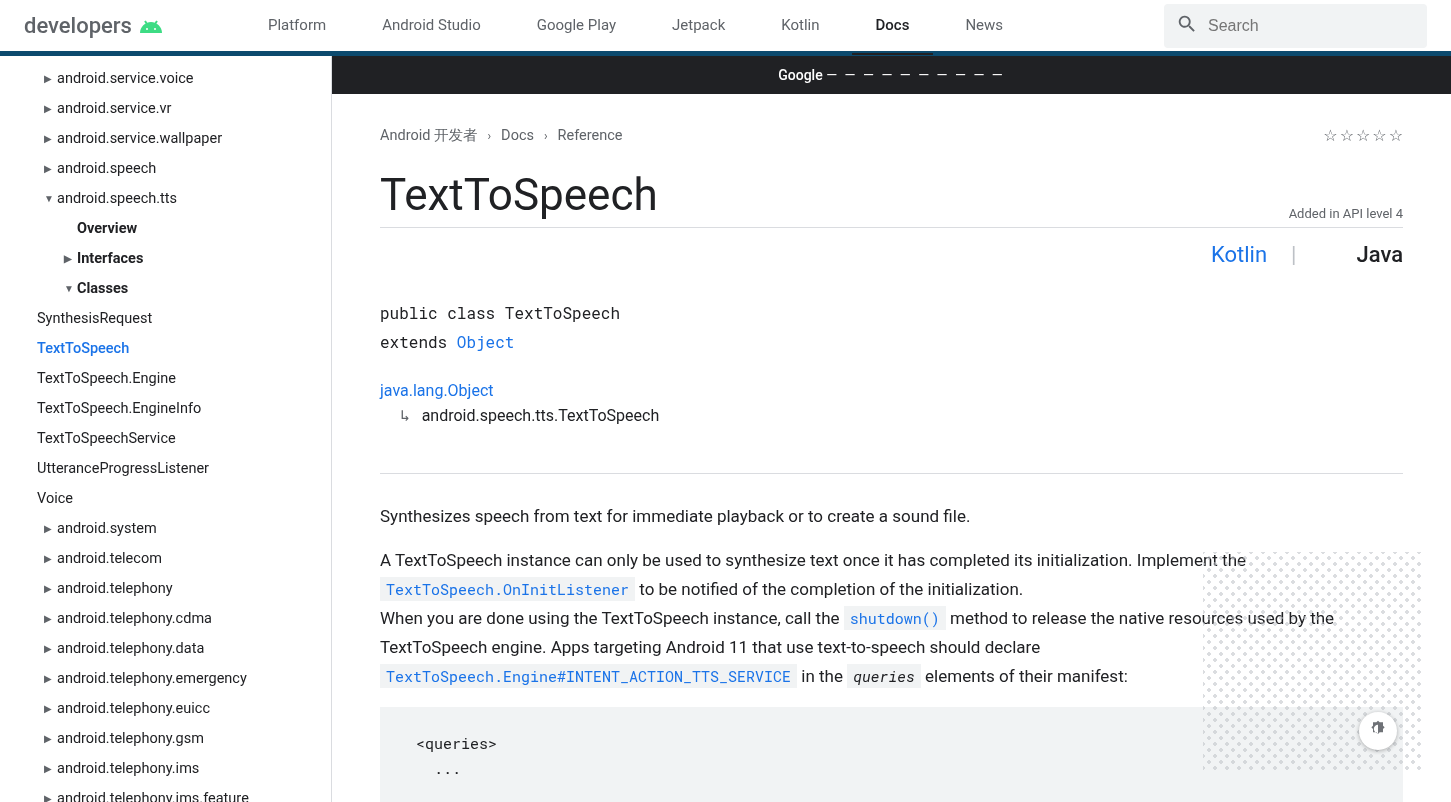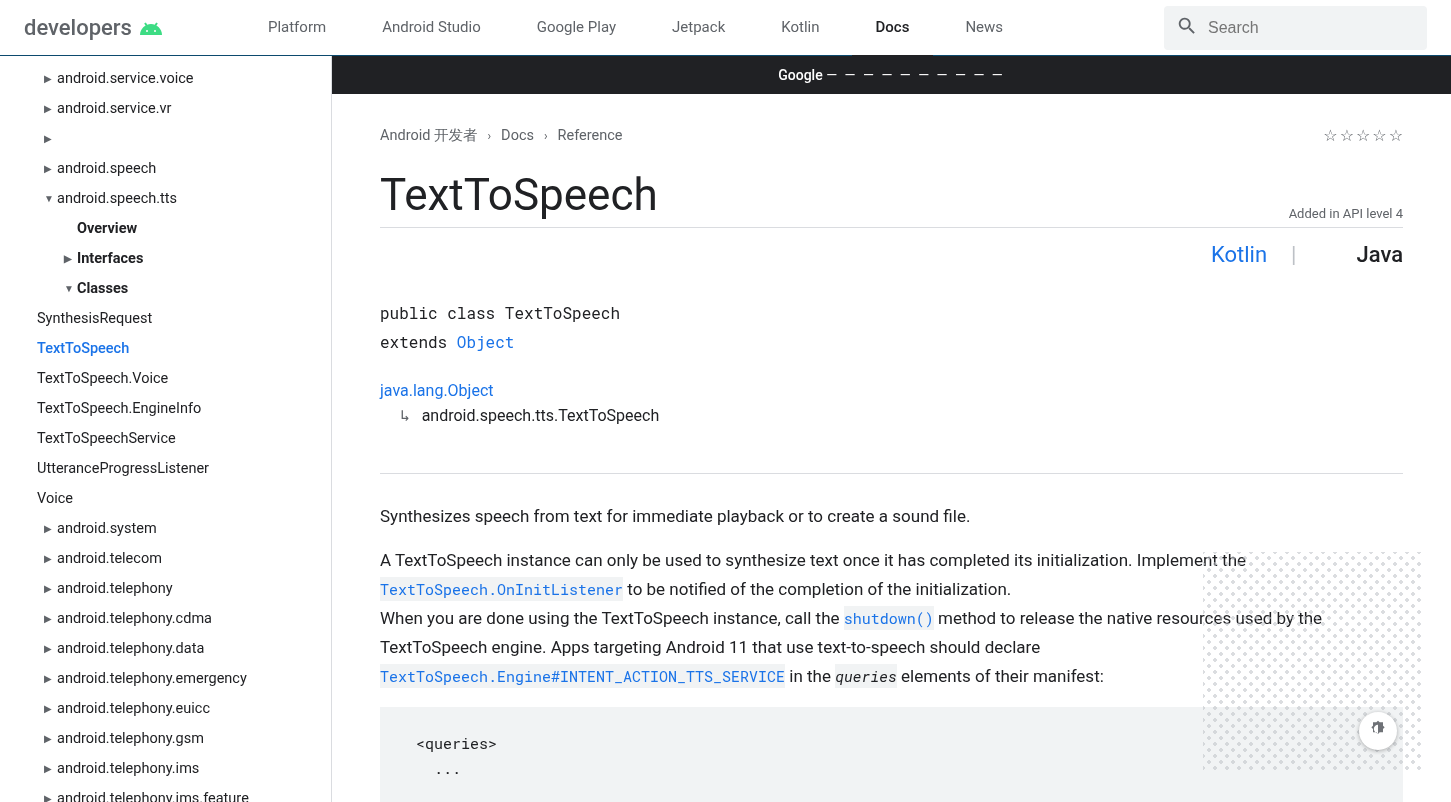--- a/index.html
+++ b/index.html
@@ -1,18 +1,18 @@
 <!DOCTYPE html>
 <html><head>
 <meta charset="utf-8">
 <style>
 * { margin: 0; padding: 0; box-sizing: border-box; }
 body { font-family: Roboto, Arial, sans-serif; color: #202124; background: #fff; overflow: hidden; }
 a { text-decoration: none; }
-.header { display: flex; align-items: center; height: 56px; border-bottom: 1px solid #0c4a6e; padding: 0 24px; }
+.header { display: flex; align-items: center; height: 56px; border-bottom: 5px solid #0c4a6e; padding: 0 24px; }
 .logo { display: flex; align-items: center; font-size: 22px; font-weight: 500; color: #5f6368; }
 .logo .android-head { margin-left: 6px; color: #3ddc84; }
 .nav { display: flex; gap: 8px; margin-left: 80px; flex: 1; }
 .nav-item { font-size: 15px; color: #5f6368; padding: 0 24px; line-height: 56px; cursor: pointer; }
 .nav-item.active { color: #202124; border-bottom: 2px solid #202124; font-weight: 500; }
 .search { display: flex; align-items: center; background: #f1f3f4; border-radius: 4px; height: 44px; padding: 0 12px; min-width: 220px; }
 .search svg { color: #5f6368; margin-right: 10px; }
 .search input { border: none; background: transparent; font-size: 16px; outline: none; flex: 1; }
 .body { display: flex; height: calc(802px - 56px); }
 .sidebar { width: 332px; border-right: 1px solid #dadce0; padding: 8px 0; overflow-y: auto; position: relative; }
@@ -44,21 +44,21 @@
 .lang-tab.java { color: #202124; font-weight: 500; margin-left: 36px; }
 .signature { font-family: 'Roboto Mono', monospace; font-size: 16px; margin-top: 32px; line-height: 1.8; }
 .signature .link { color: #1a73e8; }
 .inherit { margin-top: 24px; font-size: 16px; }
 .inherit .link { color: #1a73e8; }
 .inherit-child { margin-left: 20px; margin-top: 6px; }
 .inherit-arrow { color: #5f6368; font-family: monospace; margin-right: 12px; }
 .divider { border: none; border-top: 1px solid #dadce0; margin-top: 48px; }
 .desc { font-size: 17px; line-height: 1.7; margin-top: 28px; }
 .desc p { margin-bottom: 16px; }
-.code-inline { font-family: 'Roboto Mono', monospace; background: #f1f3f4; padding: 2px 0; font-size: 15px; color: #1a73e8; }
+.code-inline { font-family: 'Roboto Mono', monospace; background: #f1f3f4; padding: 2px 6px; font-size: 15px; color: #1a73e8; }
 .code-inline.plain { color: #202124; font-style: italic; }
 pre.codeblock { background: #f1f3f4; padding: 24px 36px; font-family: 'Roboto Mono', monospace; font-size: 15px; margin-top: 10px; }
 .qr-placeholder { position: fixed; right: 28px; bottom: 30px; width: 220px; height: 220px; background-image:
   radial-gradient(#bdc1c6 2px, transparent 2px),
   radial-gradient(#bdc1c6 2px, transparent 2px);
   background-size: 12px 12px; background-position: 0 0, 6px 6px; opacity: 0.55; }
 .theme-fab { position: fixed; right: 54px; bottom: 52px; width: 38px; height: 38px; border-radius: 50%; background: #fff; box-shadow: 0 1px 4px rgba(0,0,0,0.3); display: flex; align-items: center; justify-content: center; color: #5f6368; }
 </style>
 </head>
 <body>
@@ -100,20 +100,21 @@
         <li class="tree-item depth1">
           <span class="arrow">▶</span>
           <span>android.service.voice</span>
         </li>
         <li class="tree-item depth1">
           <span class="arrow">▶</span>
           <span>android.service.vr</span>
         </li>
         <li class="tree-item depth1">
           <span class="arrow">▶</span>
+          <span>android.service.wallpaper</span>
         </li>
         <li class="tree-item depth1">
           <span class="arrow">▶</span>
           <span>android.speech</span>
         </li>
         <li class="tree-item depth1">
           <span class="arrow">▼</span>
           <span>android.speech.tts</span>
         </li>
         <li class="tree-item depth2">
@@ -131,21 +132,21 @@
         <li class="tree-item depth3">
           <span class="arrow"></span>
           <span>SynthesisRequest</span>
         </li>
         <li class="tree-item depth3 selected">
           <span class="arrow"></span>
           <span>TextToSpeech</span>
         </li>
         <li class="tree-item depth3">
           <span class="arrow"></span>
-          <span>TextToSpeech.Voice</span>
+          <span>TextToSpeech.Engine</span>
         </li>
         <li class="tree-item depth3">
           <span class="arrow"></span>
           <span>TextToSpeech.EngineInfo</span>
         </li>
         <li class="tree-item depth3">
           <span class="arrow"></span>
           <span>TextToSpeechService</span>
         </li>
         <li class="tree-item depth3">

